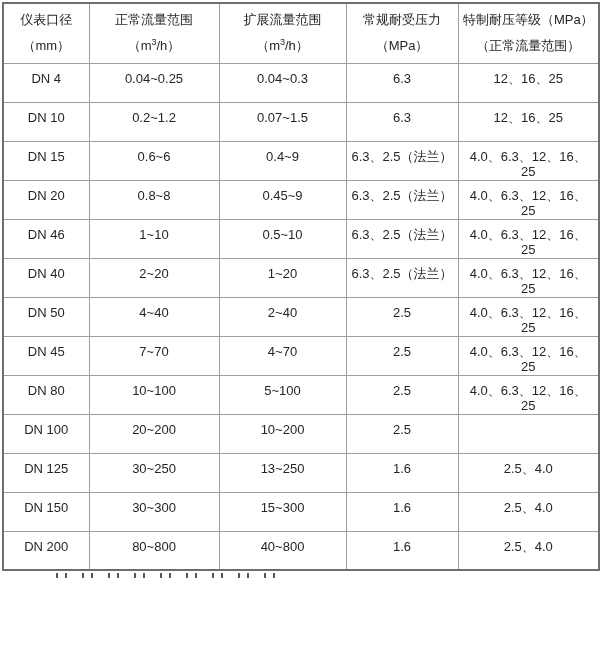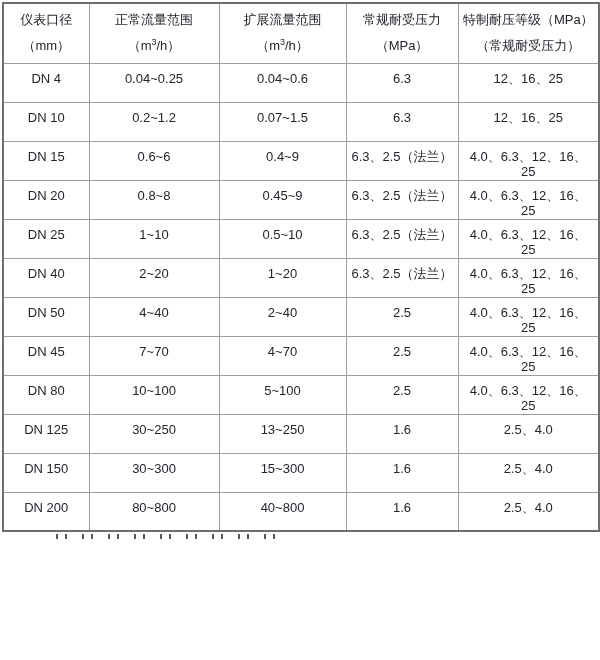--- a/index.html
+++ b/index.html
@@ -78,29 +78,29 @@
       <th>
         <span>正常流量范围（m</span><sup class="unit-sup">3</sup><span>/h）</span>
       </th>
       <th>
         <span>扩展流量范围（m</span><sup class="unit-sup">3</sup><span>/h）</span>
       </th>
       <th>
         <span>常规耐受压力（MPa）</span>
       </th>
       <th>
-        <span>特制耐压等级（MPa）（常规耐受压力）</span>
+        <span>特制耐压等级（MPa）（正常流量范围）</span>
       </th>
     </tr>
   </thead>
   <tbody>
       <tr>
     <td>DN 4</td>
     <td>0.04~0.25</td>
-    <td>0.04~0.6</td>
+    <td>0.04~0.3</td>
     <td>6.3</td>
     <td>12、16、25</td>
   </tr>
       <tr>
     <td>DN 10</td>
     <td>0.2~1.2</td>
     <td>0.07~1.5</td>
     <td>6.3</td>
     <td>12、16、25</td>
   </tr>
@@ -112,21 +112,21 @@
     <td>4.0、6.3、12、16、25</td>
   </tr>
       <tr>
     <td>DN 20</td>
     <td>0.8~8</td>
     <td>0.45~9</td>
     <td>6.3、2.5（法兰）</td>
     <td>4.0、6.3、12、16、25</td>
   </tr>
       <tr>
-    <td>DN 25</td>
+    <td>DN 46</td>
     <td>1~10</td>
     <td>0.5~10</td>
     <td>6.3、2.5（法兰）</td>
     <td>4.0、6.3、12、16、25</td>
   </tr>
       <tr>
     <td>DN 40</td>
     <td>2~20</td>
     <td>1~20</td>
     <td>6.3、2.5（法兰）</td>
@@ -147,20 +147,27 @@
     <td>4.0、6.3、12、16、25</td>
   </tr>
       <tr>
     <td>DN 80</td>
     <td>10~100</td>
     <td>5~100</td>
     <td>2.5</td>
     <td>4.0、6.3、12、16、25</td>
   </tr>
       <tr>
+    <td>DN 100</td>
+    <td>20~200</td>
+    <td>10~200</td>
+    <td>2.5</td>
+    <td></td>
+  </tr>
+      <tr>
     <td>DN 125</td>
     <td>30~250</td>
     <td>13~250</td>
     <td>1.6</td>
     <td>2.5、4.0</td>
   </tr>
       <tr>
     <td>DN 150</td>
     <td>30~300</td>
     <td>15~300</td>

